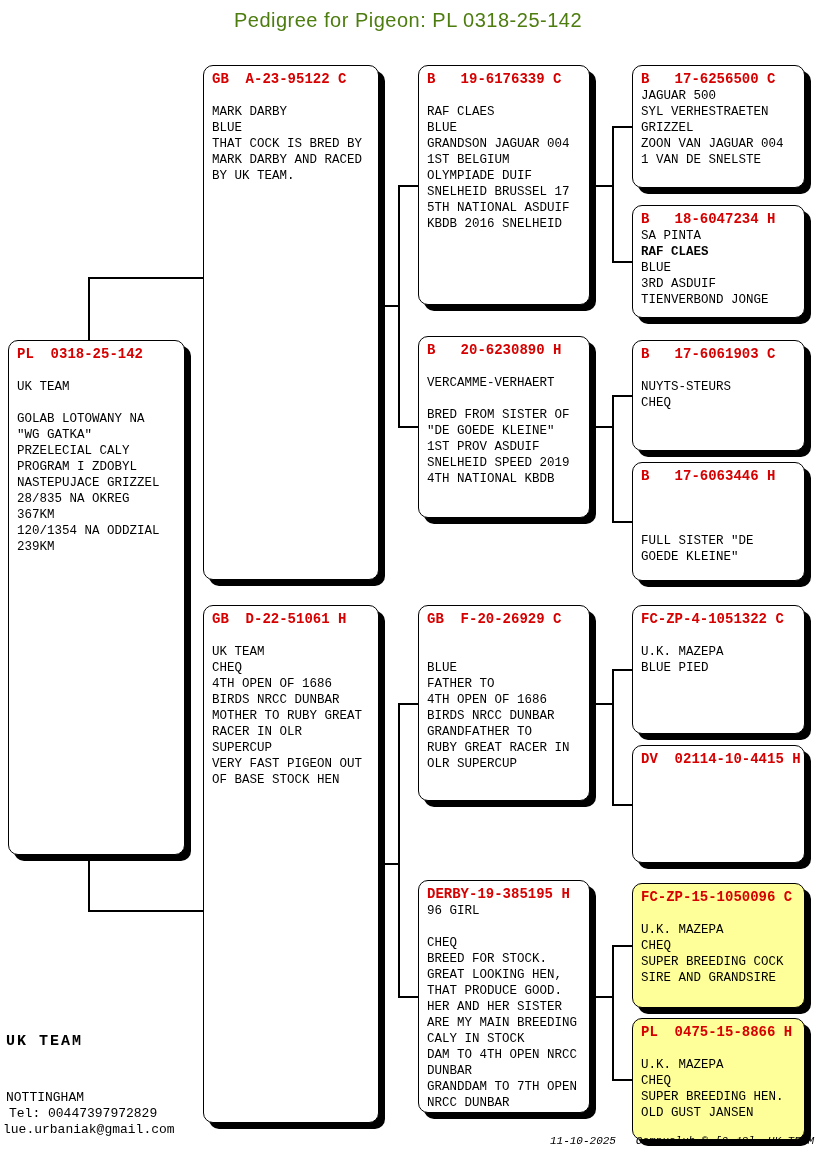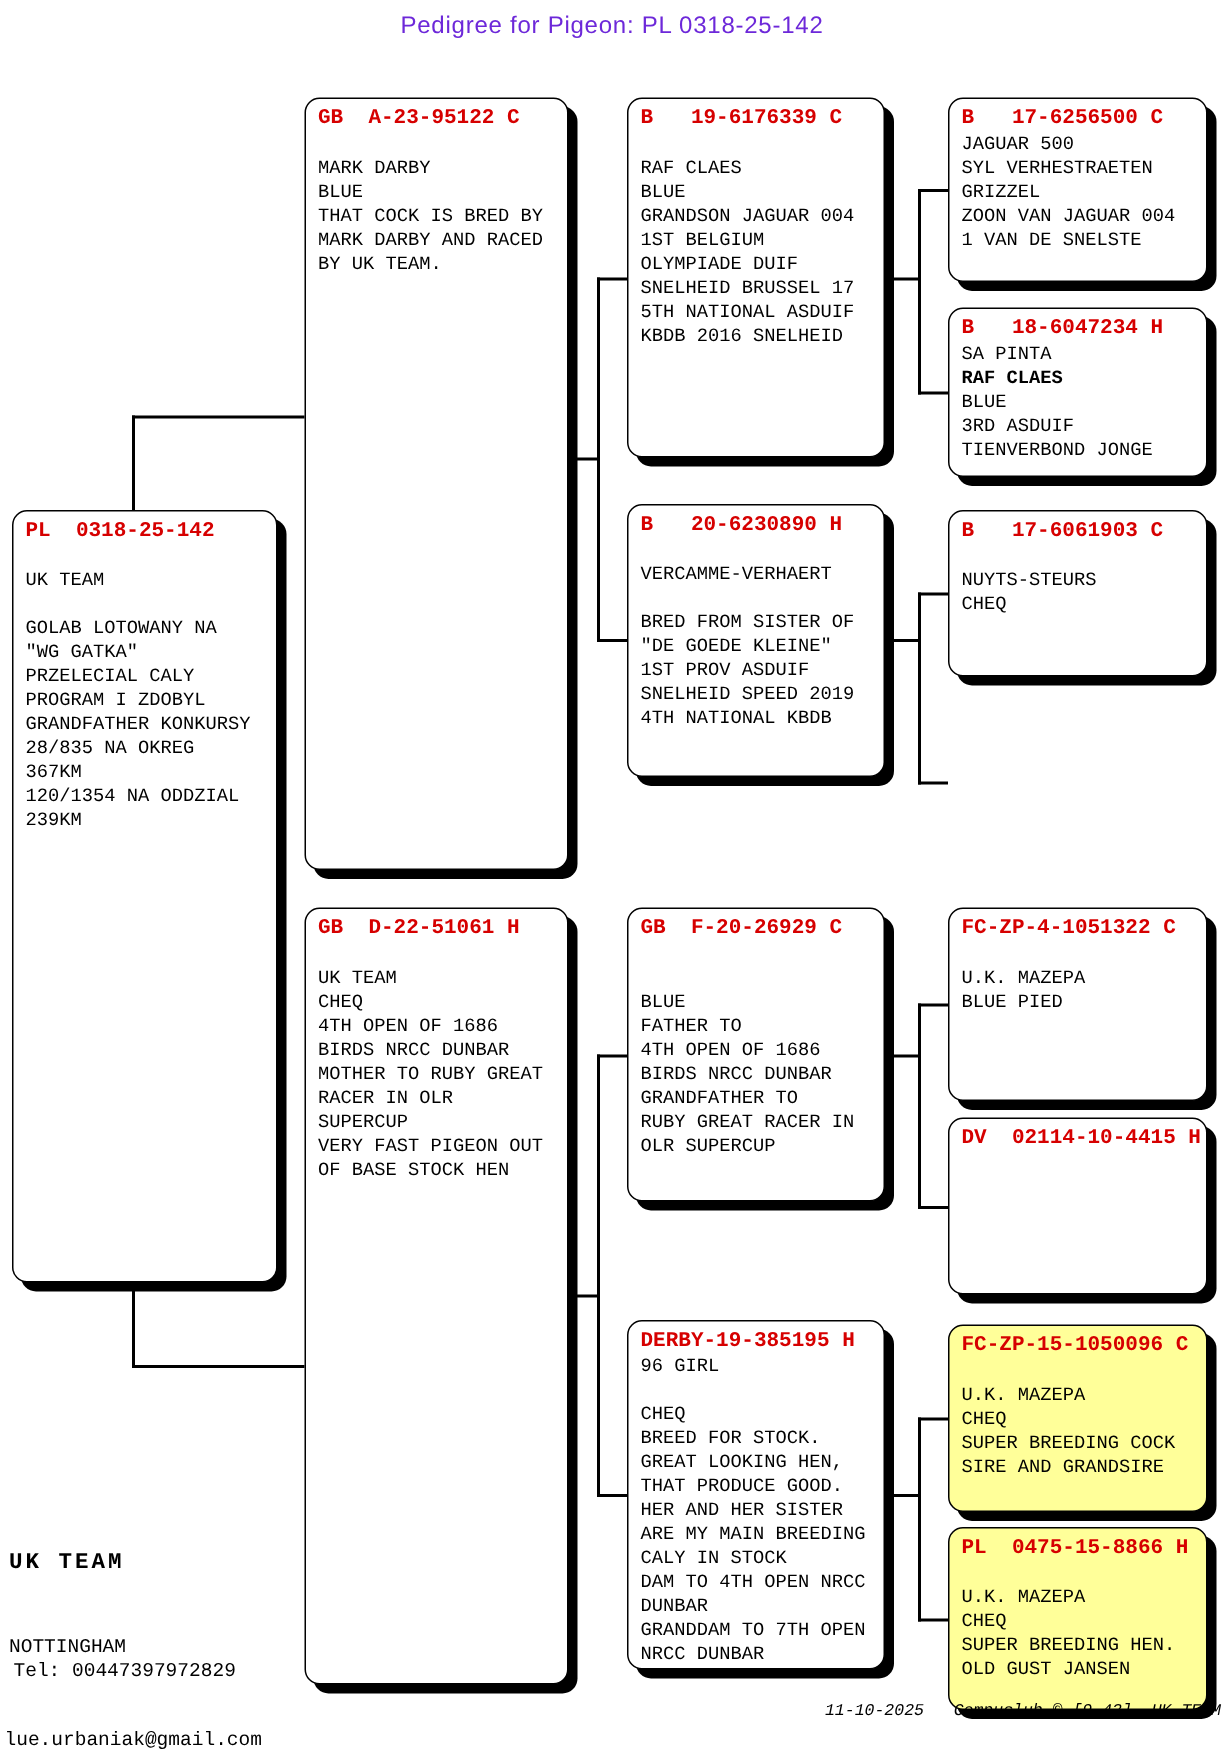--- a/index.html
+++ b/index.html
@@ -3,21 +3,21 @@
 <meta charset="utf-8">
 <style>
   html,body { margin:0; padding:0; background:#ffffff; }
   #page {
     position:relative; width:816px; height:1172px; background:#fff;
     font-family:"Liberation Mono","DejaVu Sans Mono",monospace; overflow:hidden;
   }
   .title {
     position:absolute; top:9px; left:0; width:100%; text-align:center;
     font-family:"Liberation Sans","DejaVu Sans",sans-serif;
-    font-size:16px; color:#6d28d9; letter-spacing:0.5px;
+    font-size:20px; color:#4d7c0f; letter-spacing:0.5px;
   }
   .pbox {
     position:absolute; box-sizing:border-box; background:#fff;
     border:1.5px solid #000; border-radius:10px;
     box-shadow:6px 6px 0 #000; padding:5px 8px; overflow:hidden;
   }
   .pbox.hl { background:var(--hl-yellow, #ffff99); }
   .ring {
     color:var(--ring-red, #d60000); font-weight:bold;
     font-size:14px; line-height:17px; white-space:pre;
@@ -25,21 +25,21 @@
   .bl { font-size:12.5px; line-height:16px; min-height:16px; white-space:pre; color:#000; }
   .bl.it { }
   .bl.bd { font-weight:bold; }
   .cline { position:absolute; background:#000; }
   .owner-name {
     position:absolute; left:6px; top:1033px; font-weight:bold;
     font-size:15px; letter-spacing:2px; color:#000; white-space:pre;
   }
   .owner-city { position:absolute; left:6px; top:1090px; font-size:13px; white-space:pre; }
   .owner-tel  { position:absolute; left:9px; top:1106px; font-size:13px; white-space:pre; }
-  .owner-email{ position:absolute; left:3px; top:1122px; font-size:13px; white-space:pre;margin-top:30px; }
+  .owner-email{ position:absolute; left:3px; top:1122px; font-size:13px; white-space:pre; }
   .credit {
     position:absolute; right:2px; top:1135px; font-size:11px;
     font-style:italic; white-space:pre; color:#000;
   }
 </style>
 </head>
 <body>
 
 <div id="page">
 
@@ -48,21 +48,21 @@
   <div class="pbox" style="left:8px;top:340px;width:177px;height:515px">
     <div class="ring">PL  0318-25-142</div>
     <div>
         <div class="bl">&nbsp;</div>
         <div class="bl">UK TEAM</div>
         <div class="bl">&nbsp;</div>
         <div class="bl">GOLAB LOTOWANY NA</div>
         <div class="bl">"WG GATKA"</div>
         <div class="bl">PRZELECIAL CALY</div>
         <div class="bl">PROGRAM I ZDOBYL</div>
-        <div class="bl">GRANDFATHER KONKURSY</div>
+        <div class="bl">NASTEPUJACE GRIZZEL</div>
         <div class="bl">28/835 NA OKREG</div>
         <div class="bl">367KM</div>
         <div class="bl">120/1354 NA ODDZIAL</div>
         <div class="bl">239KM</div>
       </div>
   </div>
 
   <div class="pbox" style="left:203px;top:65px;width:176px;height:515px">
     <div class="ring">GB  A-23-95122 C</div>
     <div>
@@ -171,20 +171,30 @@
       </div>
   </div>
   <div class="pbox" style="left:632px;top:340px;width:173px;height:111px">
     <div class="ring">B   17-6061903 C</div>
     <div>
         <div class="bl">&nbsp;</div>
         <div class="bl">NUYTS-STEURS</div>
         <div class="bl">CHEQ</div>
       </div>
   </div>
+  <div class="pbox" style="left:632px;top:462px;width:173px;height:119px">
+    <div class="ring">B   17-6063446 H</div>
+    <div>
+        <div class="bl">&nbsp;</div>
+        <div class="bl">&nbsp;</div>
+        <div class="bl">&nbsp;</div>
+        <div class="bl">FULL SISTER "DE</div>
+        <div class="bl">GOEDE KLEINE"</div>
+      </div>
+  </div>
   <div class="pbox" style="left:632px;top:605px;width:173px;height:129px">
     <div class="ring">FC-ZP-4-1051322 C</div>
     <div>
         <div class="bl">&nbsp;</div>
         <div class="bl">U.K. MAZEPA</div>
         <div class="bl">BLUE PIED</div>
       </div>
   </div>
   <div class="pbox" style="left:632px;top:745px;width:173px;height:118px">
     <div class="ring">DV  02114-10-4415 H</div>

